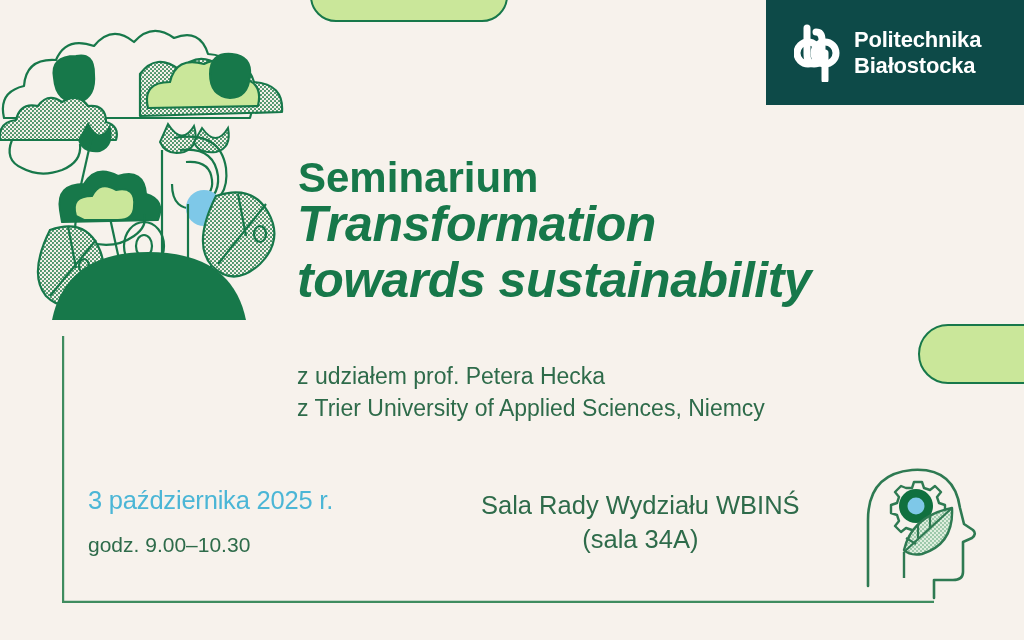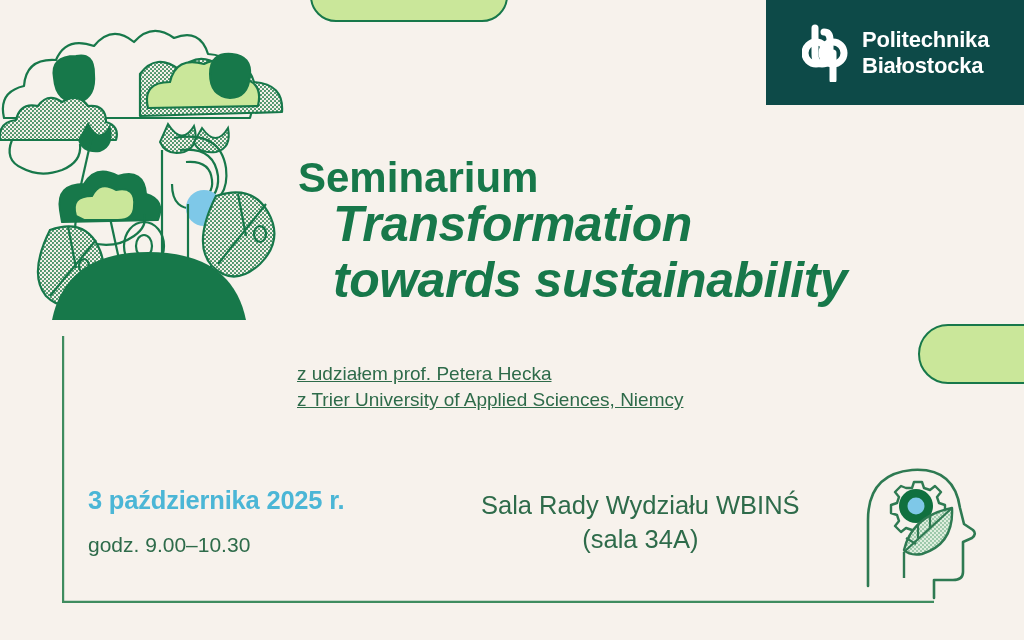--- a/index.html
+++ b/index.html
@@ -49,21 +49,21 @@
   
   .logo-box {
     position: absolute;
     left: 766px;
     top: 0;
     width: 258px;
     height: 105px;
     background: #0d4a48;
     display: flex;
     align-items: center;
-    padding-left: 36px;
+    padding-left: 28px;
     box-sizing: border-box;
   }
   .logo-mark {
     width: 46px;
     height: 58px;
     flex: 0 0 auto;
     margin-right: 14px;
   }
   .logo-text {
     color: #ffffff;
@@ -108,39 +108,37 @@
     position: absolute;
     left: 297px;
     top: 196px;
     font-size: 50px;
     font-weight: bold;
     font-style: italic;
     color: #17784a;
     line-height: 1.12;
     letter-spacing: -0.5px;
     white-space: pre-line;
-    margin-left: 36px;
   }
   .subtitle {
     position: absolute;
     left: 297px;
     top: 361px;
-    font-size: 19px;
+    font-size: 23px;
     color: #2e6b4a;
     line-height: 1.38;
     white-space: pre-line;
-    text-decoration: underline;
   }
 
   .date {
     position: absolute;
     left: 88px;
     top: 486px;
     font-size: 25.5px;
-    font-weight: bold;
+    font-weight: normal;
     color: #4bb6d6;
     letter-spacing: -0.2px;
   }
   .time {
     position: absolute;
     left: 88px;
     top: 533px;
     font-size: 21px;
     color: #2e6b4a;
   }

